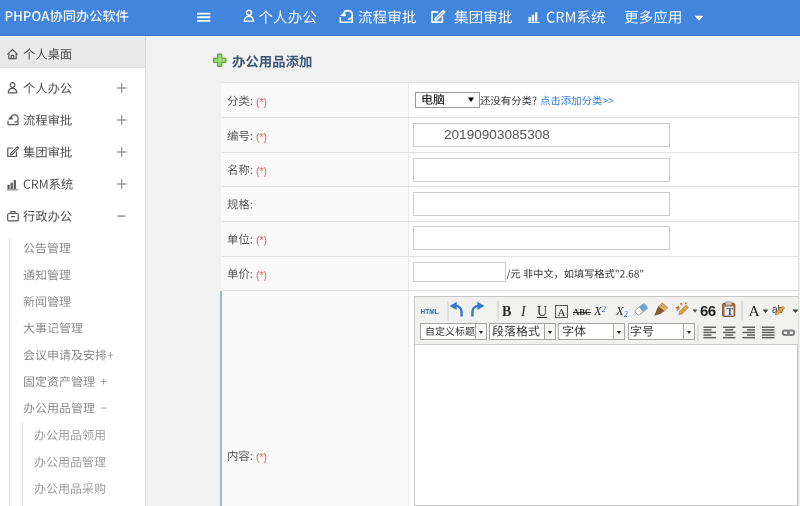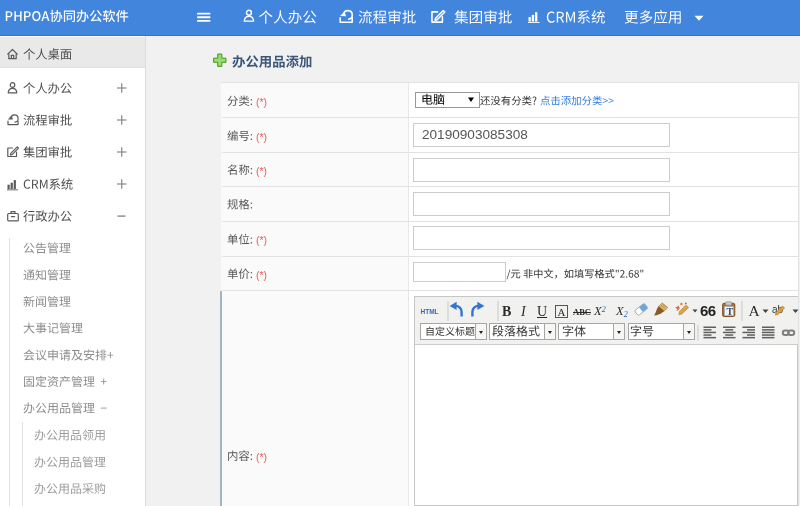--- a/index.html
+++ b/index.html
@@ -10,21 +10,21 @@
 #vline1{left:9px;top:238px;width:1px;height:268px;background:#e3e3e3}
 #vline2{left:22px;top:422px;width:1px;height:84px;background:#e3e3e3}
 #tbl{left:221px;top:82px;width:578px;height:424px;background:#fff;
 border:1px solid #e2e2e2;border-bottom:none}
 #lblcol{left:221px;top:83px;width:188px;height:423px;background:#fafafa;
 border-right:1px solid #e8e8e8}
 .hb{left:222px;width:576px;height:1px;background:#e2e2e2}
 #r7b{left:220px;top:291px;width:2px;height:215px;background:#9fb6c8}
 .inp{position:absolute;width:257px;height:24px;background:#fff;border:1px solid #ccc}
 #sel{left:415px;top:91.5px;width:65px;height:16.5px;background:#fff;border:1px solid #999}
-#num{left:415px;top:123px;line-height:24px;padding-left:7px;font-size:13.6px;color:#555}
+#num{left:437px;top:123px;line-height:24px;padding-left:7px;font-size:13.6px;color:#555}
 #inp6{left:413px;top:261.5px;width:93px;height:20px}
 #ed{left:414px;top:296px;width:384px;height:210px;border:1px solid #c6c6c6;background:#fff}
 #tbar{left:414.5px;top:296.5px;width:383px;height:48px;background:#f1f1f0;border-bottom:1px solid #ccc}
 .dd{position:absolute;top:323px;height:17px;background:#fff;border:1px solid #a6a6a6}
 .db{position:absolute;top:323px;width:11px;height:17px;background:#f6f6f5;border:1px solid #a6a6a6;border-left:none}
 .db:after{content:"";position:absolute;left:2.8px;top:7px;border:2.5px solid transparent;border-top:3.5px solid #222}
 .star{position:absolute;font-size:10.5px;color:#e25f5f}
 .tbt{position:absolute;color:#2b2b2b}
 </style></head><body>
 <div class="abs" id="nav"></div>

